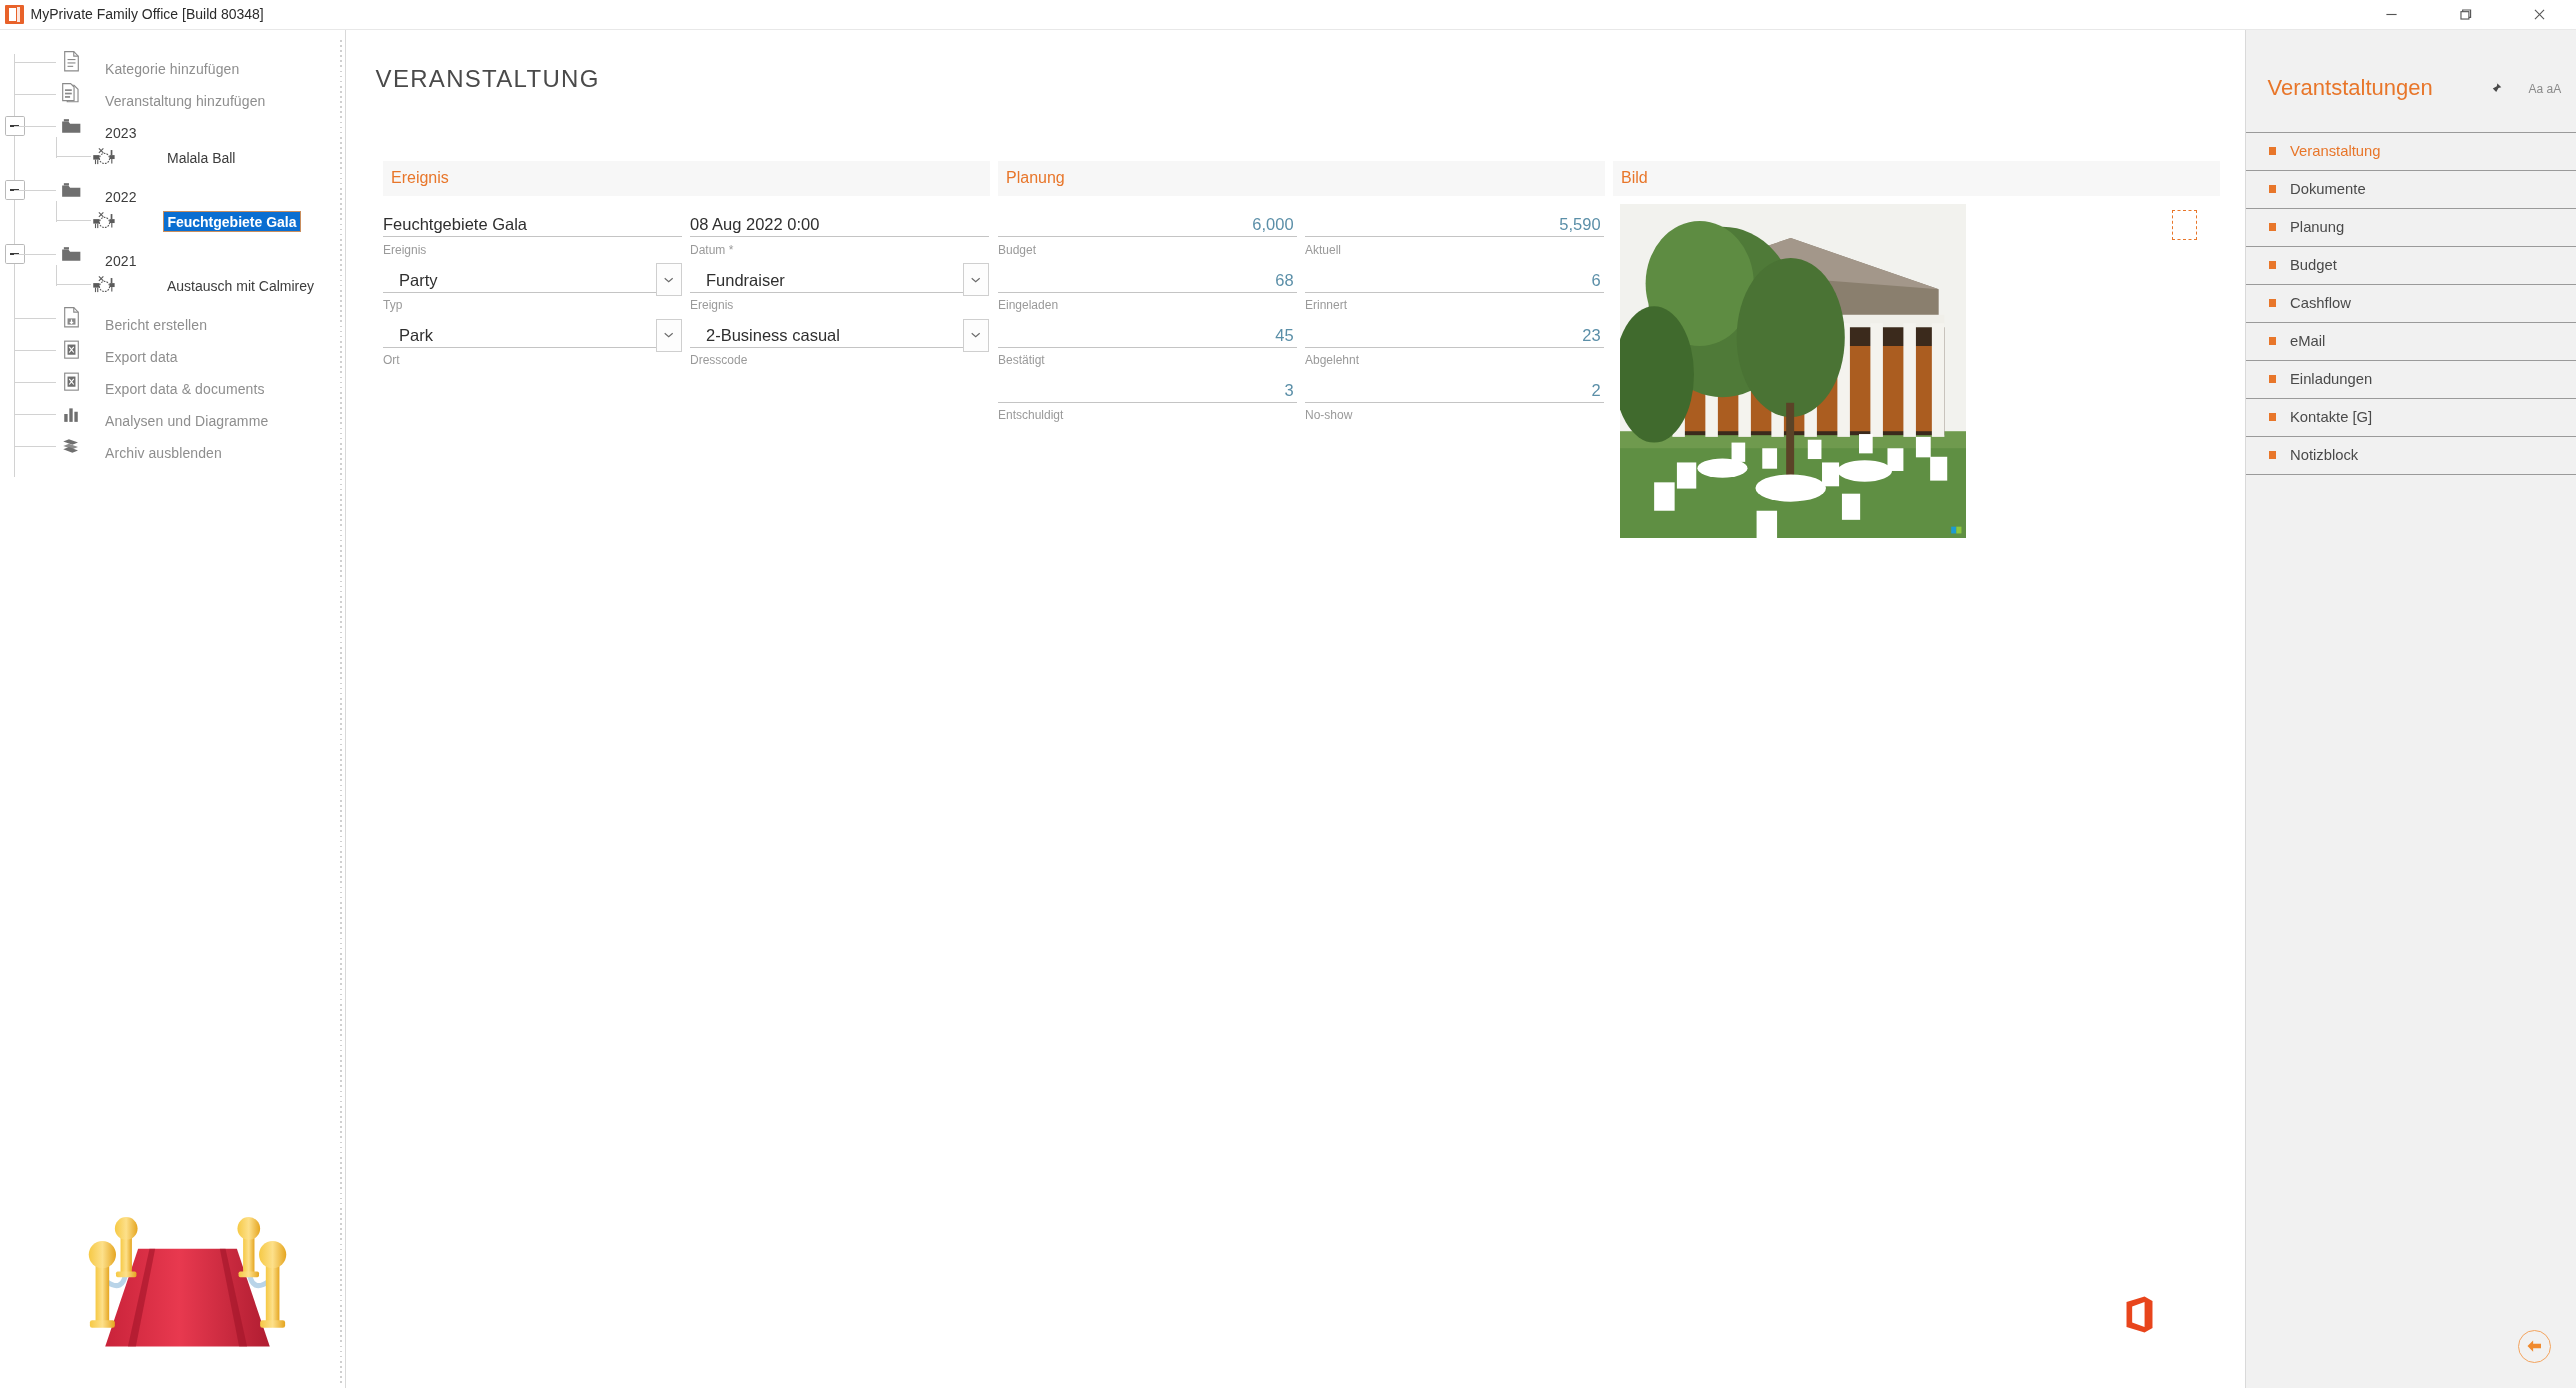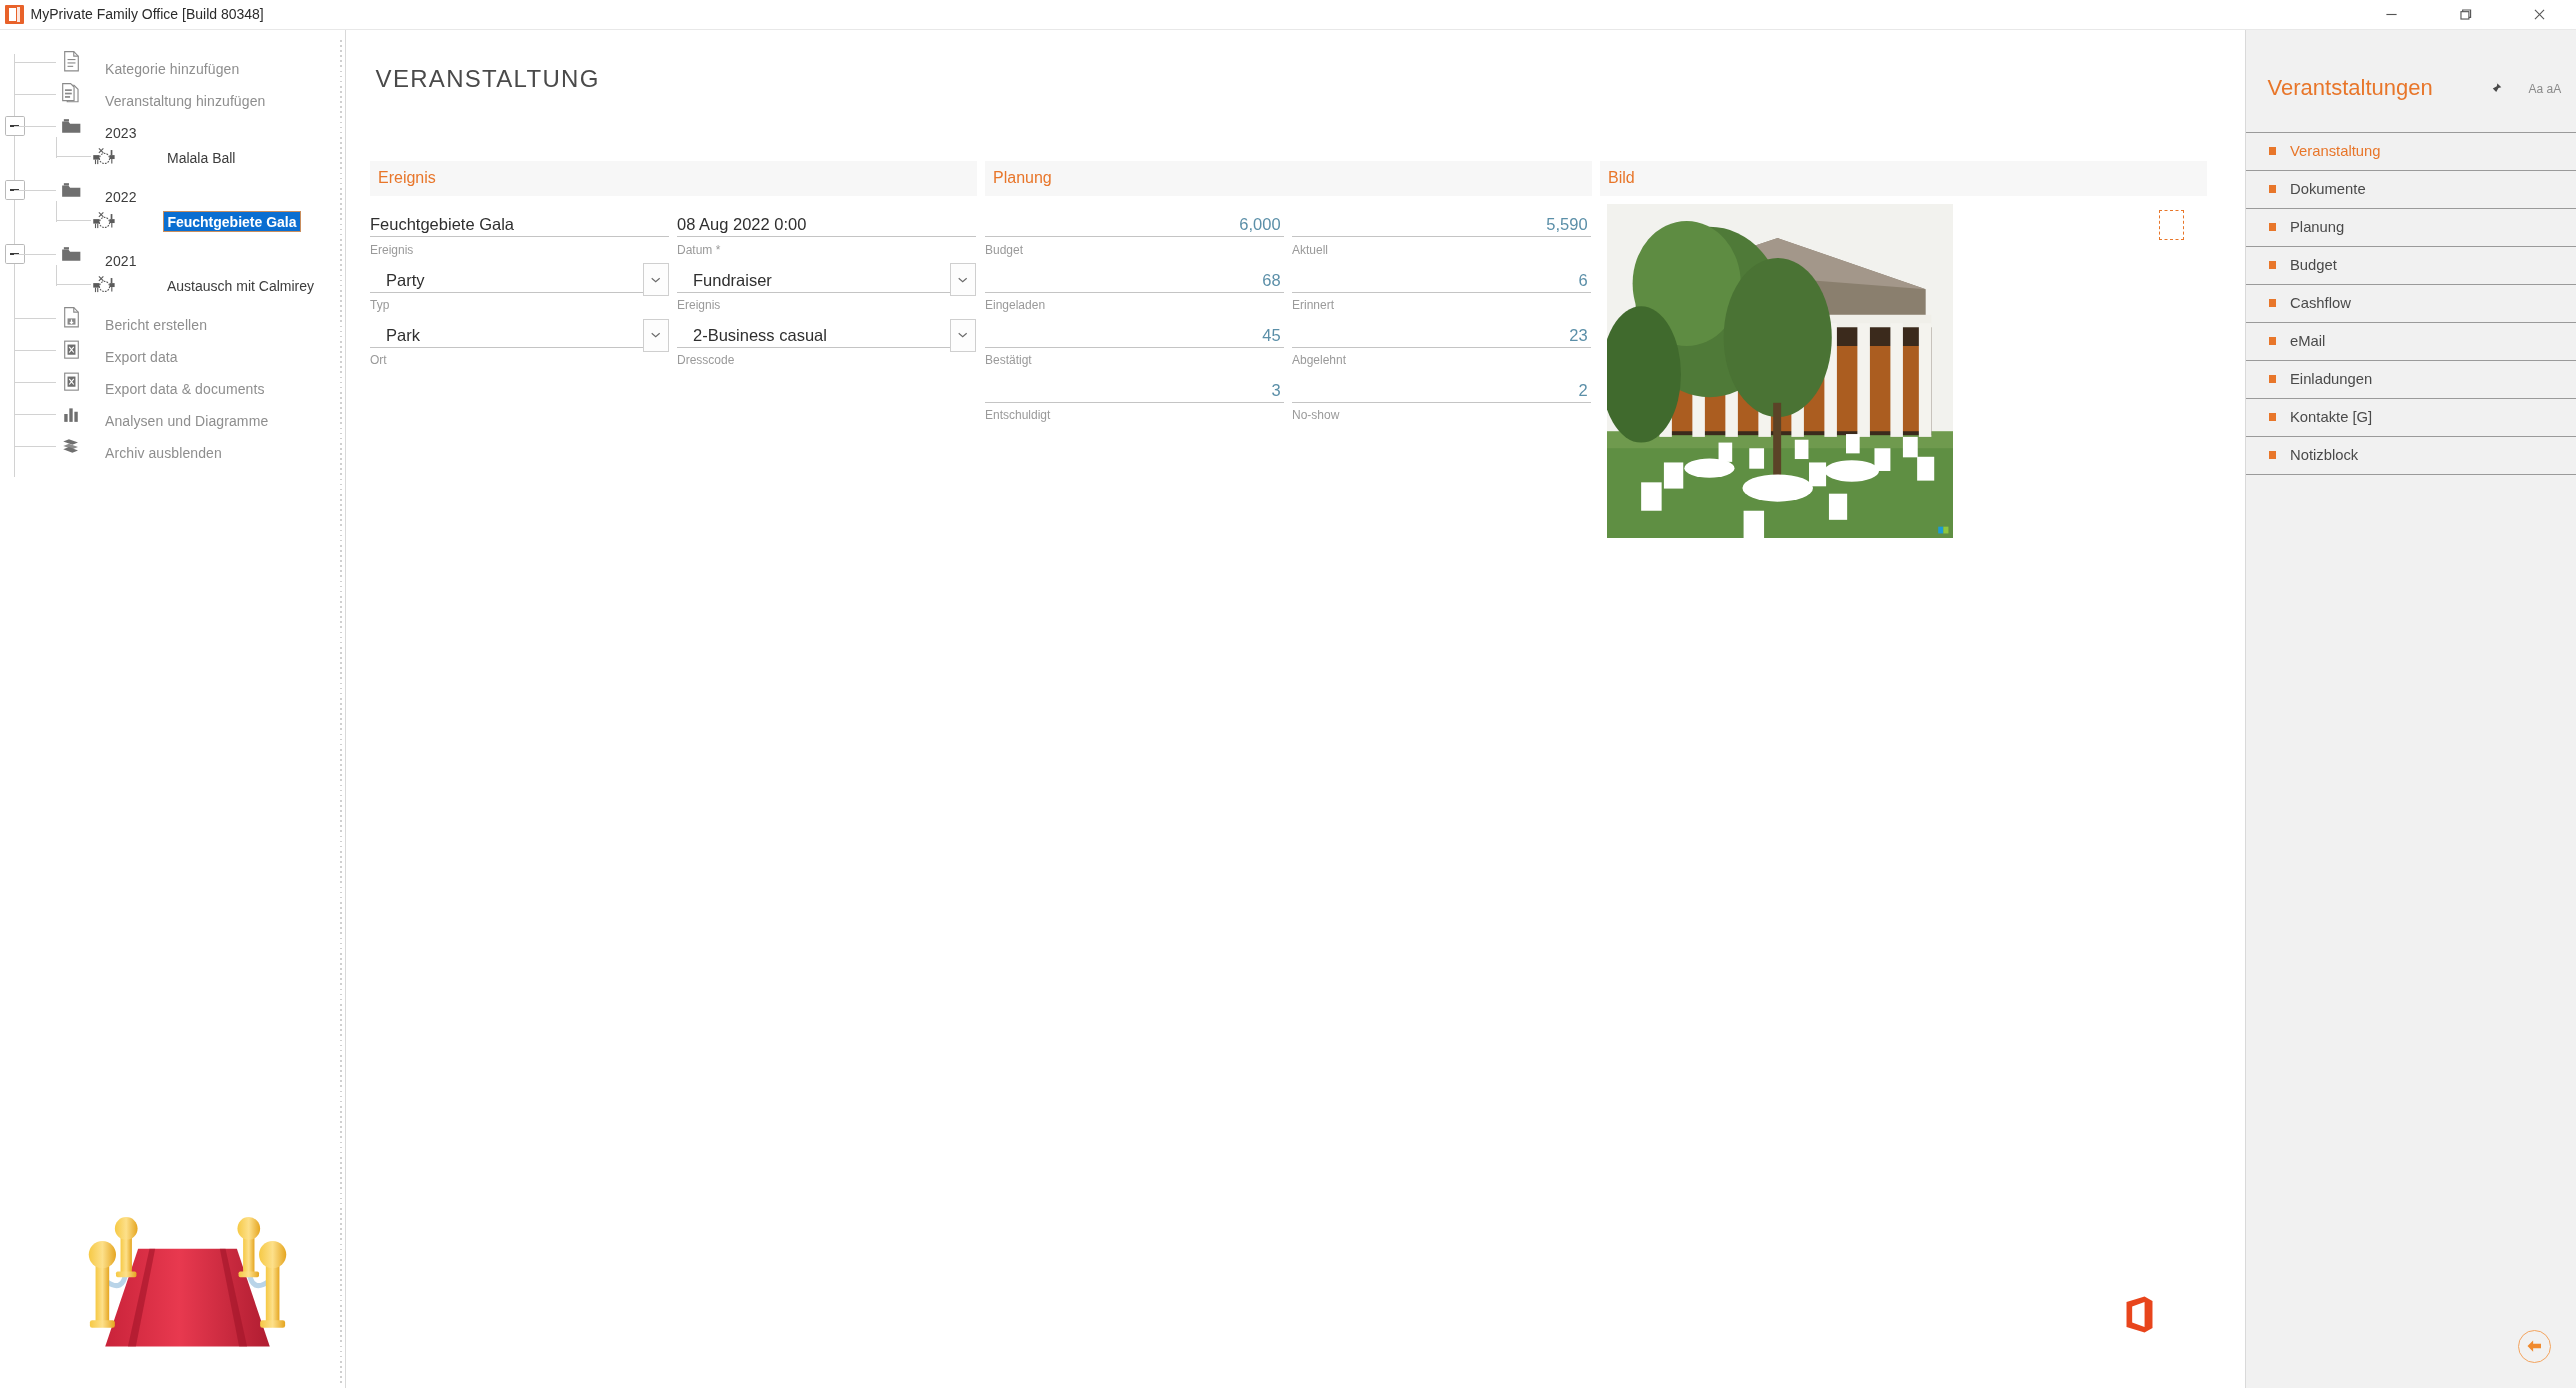--- a/index.html
+++ b/index.html
@@ -102,21 +102,21 @@
   
   .main {
     position: absolute; left: 346px; top: 29.6px; width: 1899px; height: 1359px;
     background: #ffffff;
   }
   .page-title {
     position: absolute; left: 29.6px; top: 35px;
     font-size: 24px; color: #4a4a4a; letter-spacing: 1.3px; font-weight: 400;
   }
 
-  .cards { position: absolute; left: 24px; top: 131px; display: flex; gap: 8px; }
+  .cards { position: absolute; left: 37px; top: 131px; display: flex; gap: 8px; }
   .card { width: 607px; }
   .card-head {
     height: 35px; background: #f7f7f7; display: flex; align-items: center;
     padding-left: 8px;
   }
   .card-head .ttl { font-size: 16px; color: #e8762a; }
   .card-body { padding-top: 5.7px; position: relative; }
 
   .row { display: flex; gap: 8px; }
   .field { position: relative; width: 299px; padding-top: 10.2px; }

